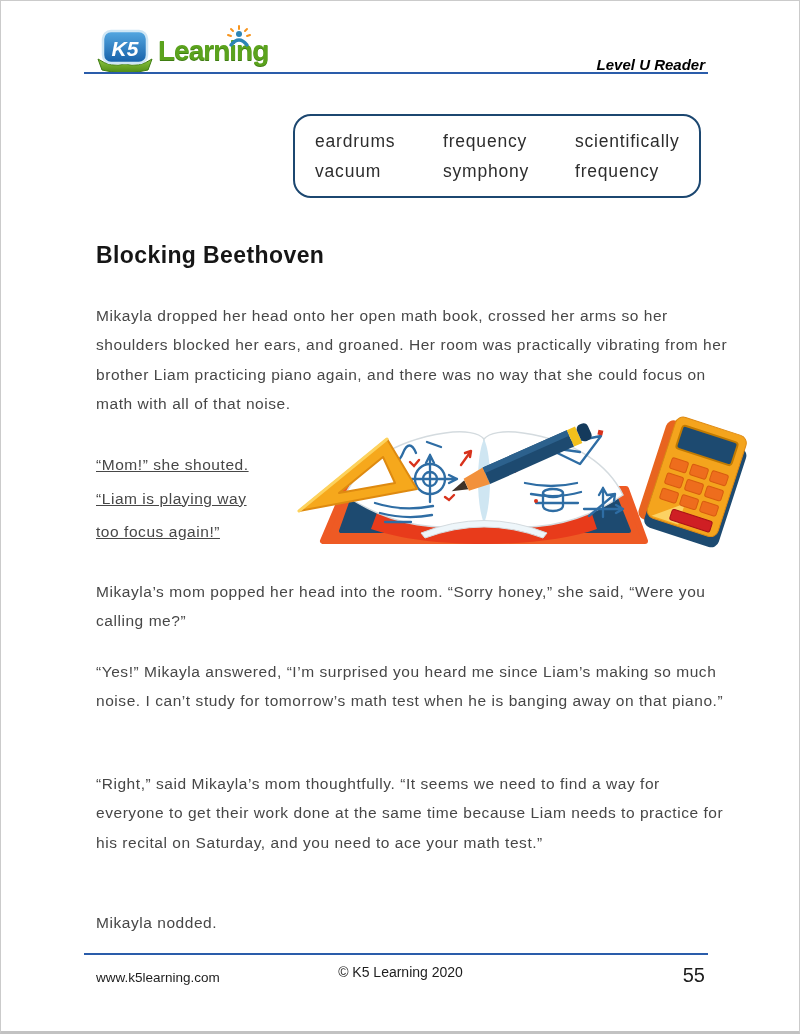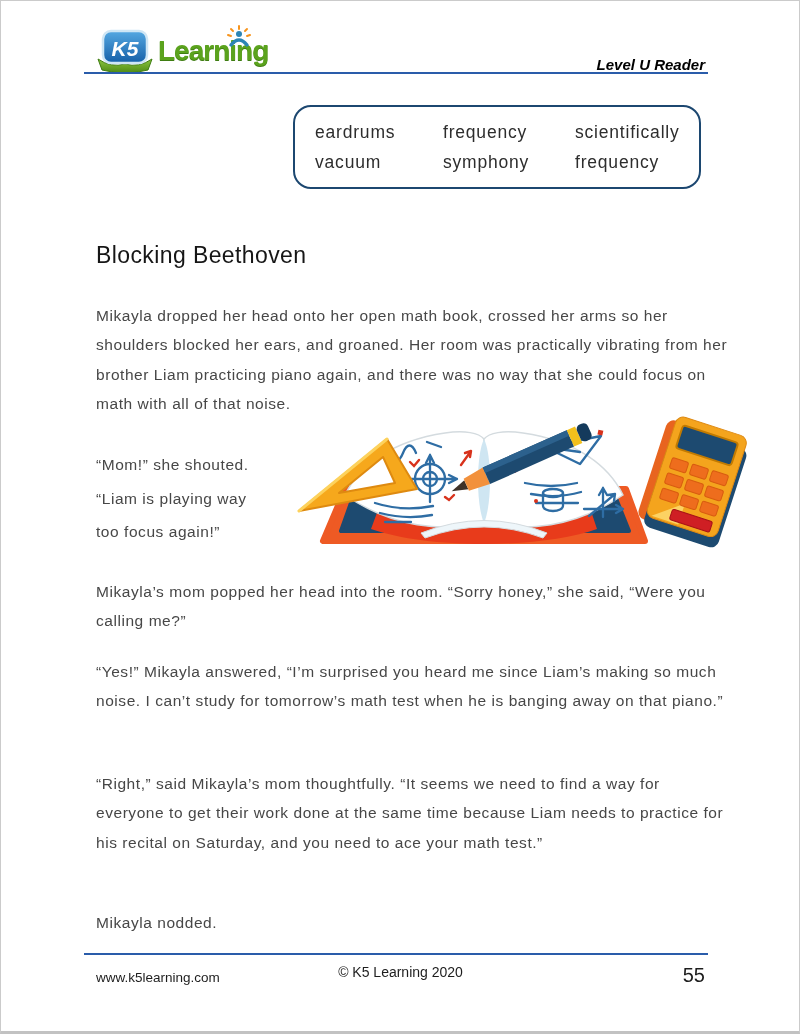--- a/index.html
+++ b/index.html
@@ -14,33 +14,33 @@
   .logo{display:flex;align-items:center;gap:4px;}
   .logo-learning{position:relative;font-size:28px;font-weight:bold;
     color:#5ba31d;letter-spacing:-1px;line-height:1;
     text-shadow:0 1px 0 #3f7d12;}
   .logo-figure{position:absolute;top:-12px;left:68px;}
   .level-label{font-size:15px;font-weight:bold;font-style:italic;color:#000;
     }
   .header-rule{position:absolute;top:71px;left:83px;width:624px;height:2px;background:#2a5caa;}
   
   .vocab-box{
-    position:absolute;top:104px;left:292px;width:408px;height:84px;box-sizing:border-box;
+    position:absolute;top:113px;left:292px;width:408px;height:84px;box-sizing:border-box;
     border:2.5px solid #1c4770;border-radius:18px;
     display:grid;grid-template-columns:128px 132px 148px;grid-auto-rows:30px;
     align-content:center;padding-left:20px;
   }
   .vocab-word{font-size:17.5px;letter-spacing:0.8px;color:#2d2d2d;line-height:30px;}
   
-  .story-title{position:absolute;top:226px;left:95px;font-size:23px;font-weight:normal;
+  .story-title{position:absolute;top:226px;left:95px;font-size:23px;font-weight:bold;
     letter-spacing:0.4px;color:#161616;}
   .para{position:absolute;left:95px;width:632px;font-size:15.5px;line-height:29.5px;
     letter-spacing:0.55px;color:#474747;}
   .p1{top:284px;}
-  .aside{top:447px;width:235px;line-height:33.5px;}
+  .aside{top:447px;width:235px;line-height:33.5px;text-decoration:underline;}
   .p3{top:560px;}
   .p4{top:640px;}
   .p5{top:752px;}
   .p6{top:891px;}
   
   .illustration{position:absolute;top:388px;left:292px;width:470px;height:175px;}
   
   .footer-rule{position:absolute;top:952px;left:83px;width:624px;height:2px;background:#2a5caa;}
   .footer{position:absolute;top:963px;left:95px;right:94px;display:flex;
     justify-content:space-between;align-items:baseline;font-size:13.5px;color:#1d1d1d;}

